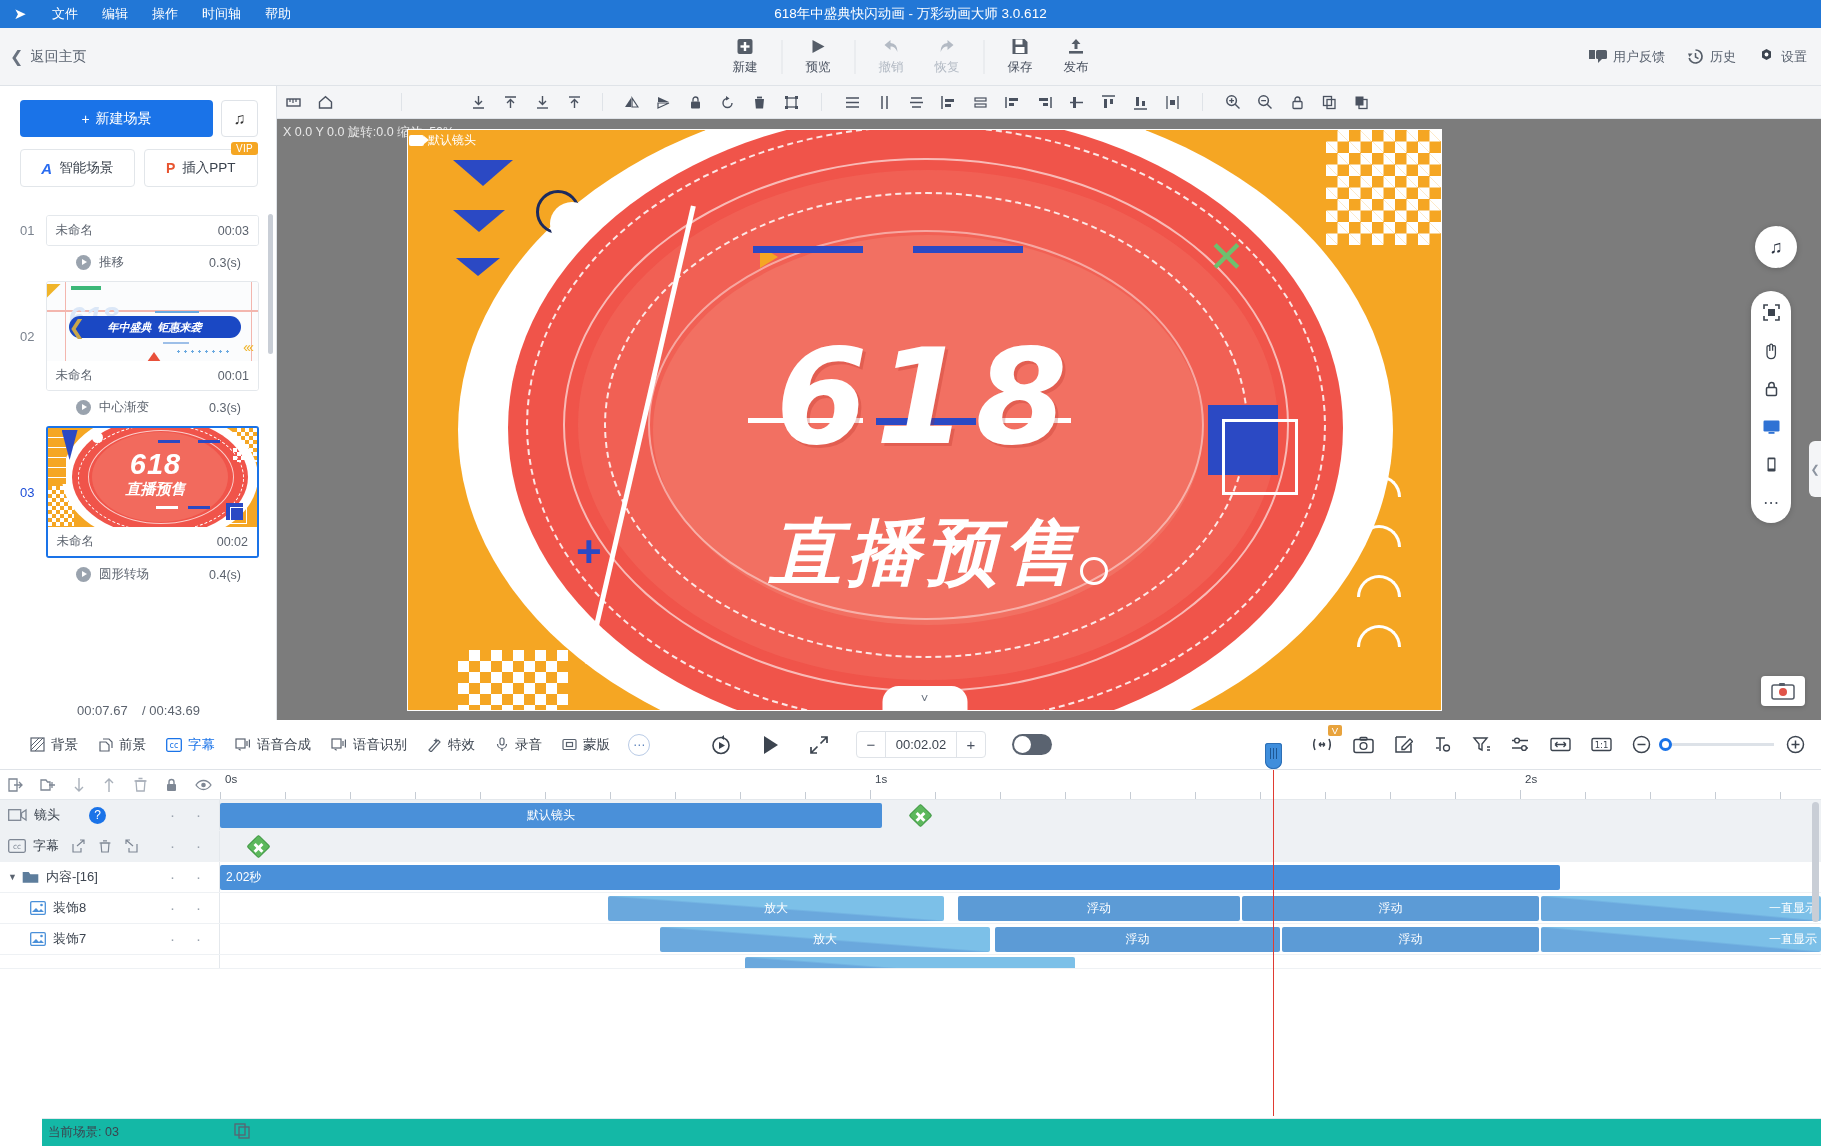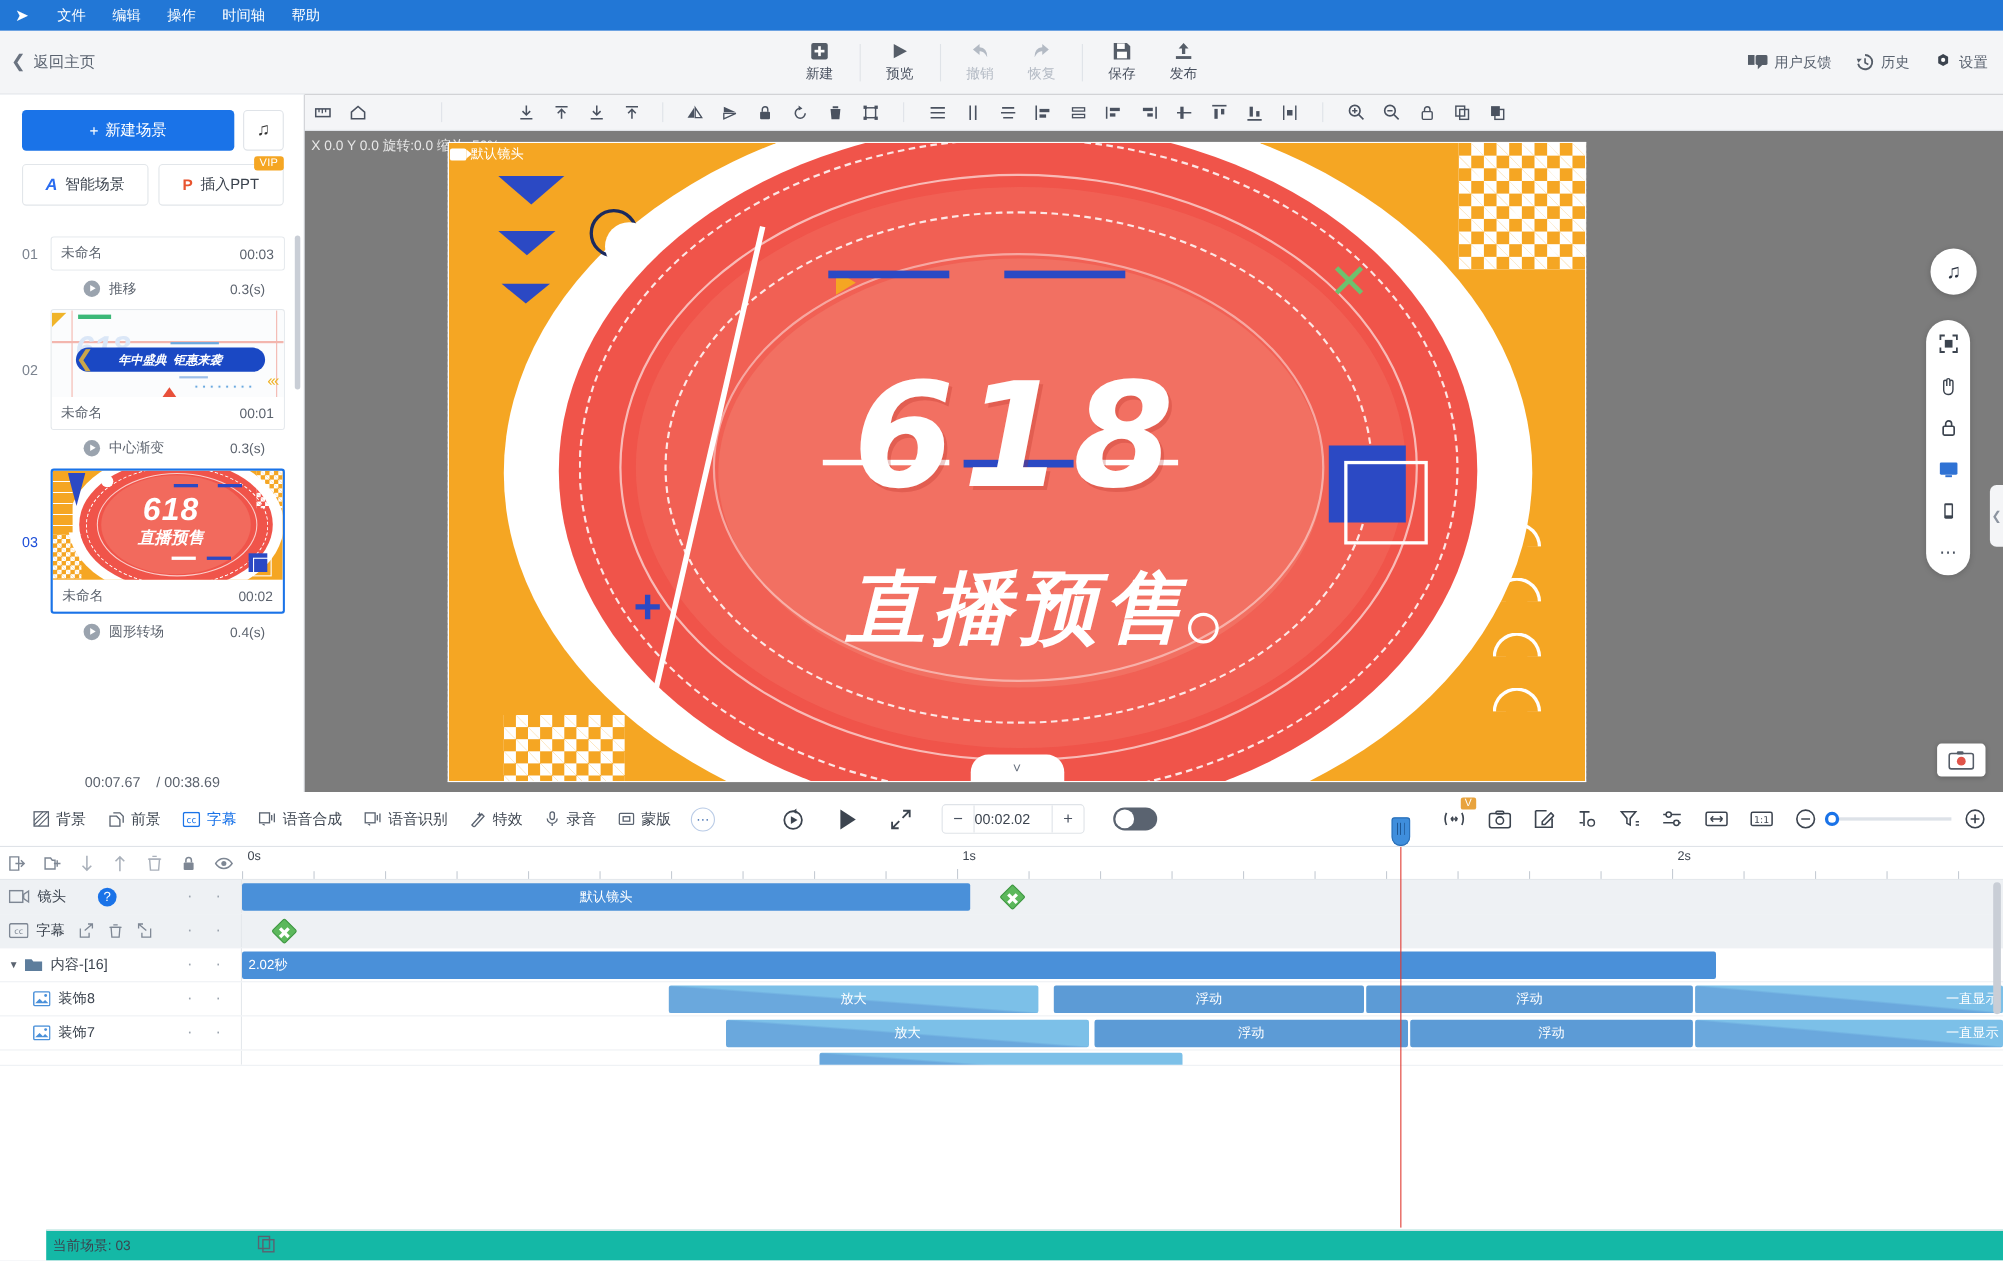--- a/index.html
+++ b/index.html
@@ -215,21 +215,21 @@
   .cb-more {
     width:22px;height:22px;border-radius:50%;border:1px solid #b9cbe6;display:flex;align-items:center;justify-content:center;
     color:#5b82bb; font-size:12px; cursor:pointer; margin-left:6px;
   }
   .cb-center { position:absolute; left:710px; display:flex; align-items:center; gap:26px; }
   .cb-ic { cursor:pointer; color:#3c444f; display:flex; align-items:center; justify-content:center;}
   .time-stepper {
     display:flex; align-items:center; border:1px solid #dfe3e8; border-radius:4px; height:27px; overflow:hidden;
   }
   .ts-btn { width:28px; text-align:center; font-size:15px; color:#4a5260; cursor:pointer; line-height:25px;}
-  .ts-val { width:72px; font-size:13px; color:#3c444f; border-left:1px solid #dfe3e8; border-right:1px solid #dfe3e8; line-height:25px;}
+  .ts-val { width:72px; text-align:center; font-size:13px; color:#3c444f; border-left:1px solid #dfe3e8; border-right:1px solid #dfe3e8; line-height:25px;}
   .toggle {
     width:40px; height:21px; border-radius:11px; background:#5a6370; position:relative; cursor:pointer;
   }
   .toggle:after { content:""; position:absolute; left:2px; top:2px; width:17px; height:17px; border-radius:50%; background:#fff;}
   .cb-right { position:absolute; right:16px; display:flex; align-items:center; gap:20px; }
   .vbadge { position:absolute; top:-11px; right:-9px; background:#e8a33d; color:#fff; font-size:9.5px; padding:0 4px; border-radius:2px; }
   .zoomslider { display:flex; align-items:center; gap:0px; }
   .zs-track { width:115px; height:3px; background:#dde2e8; position:relative; }
   .zs-knob { position:absolute; left:0px; top:-5px; width:13px; height:13px; border-radius:50%; border:3px solid #1a73e8; background:#fff; }
 
@@ -294,20 +294,21 @@
 
   <div class="titlebar">
     <div class="tb-logo">➤</div>
     <div class="tb-menu">
       <div class="tb-menu-item">文件</div>
       <div class="tb-menu-item">编辑</div>
       <div class="tb-menu-item">操作</div>
       <div class="tb-menu-item">时间轴</div>
       <div class="tb-menu-item">帮助</div>
     </div>
+    <div class="tb-title">618年中盛典快闪动画 - 万彩动画大师 3.0.612</div>
     <div class="tb-right">
       <div class="upgrade-btn">升级账户</div>
       <div class="acct">
         <div class="acct-avatar"></div>
         <span class="acct-label">登录/注册</span>
       </div>
       <div class="wbtn">—</div>
       <div class="wbtn">▢</div>
       <div class="wbtn close">✕</div>
     </div>
@@ -515,21 +516,21 @@
           <span class="trans-dur">0.4(s)</span>
         </div>
       </div>
     </div>
 
     <div class="scroll-thumb"></div>
 
     <div class="timetotal">
       <span>00:07.67</span>
       &nbsp;&nbsp;
-      <span>/ 00:38.69</span>
+      <span>/ 00:43.69</span>
     </div>
   </div>
 
   <div class="canvas-area">
     <div class="canvas-toolbar">
       <div class="ct-ic">
           <svg width="15" height="15" viewBox="0 0 15 15">
             <rect x="1" y="4" width="13" height="7" fill="none" stroke="#4a5260" stroke-width="1.4"></rect>
             <path d="M4 4v3M7 4v4M10 4v3" stroke="#4a5260" stroke-width="1.2"></path>
           </svg>

